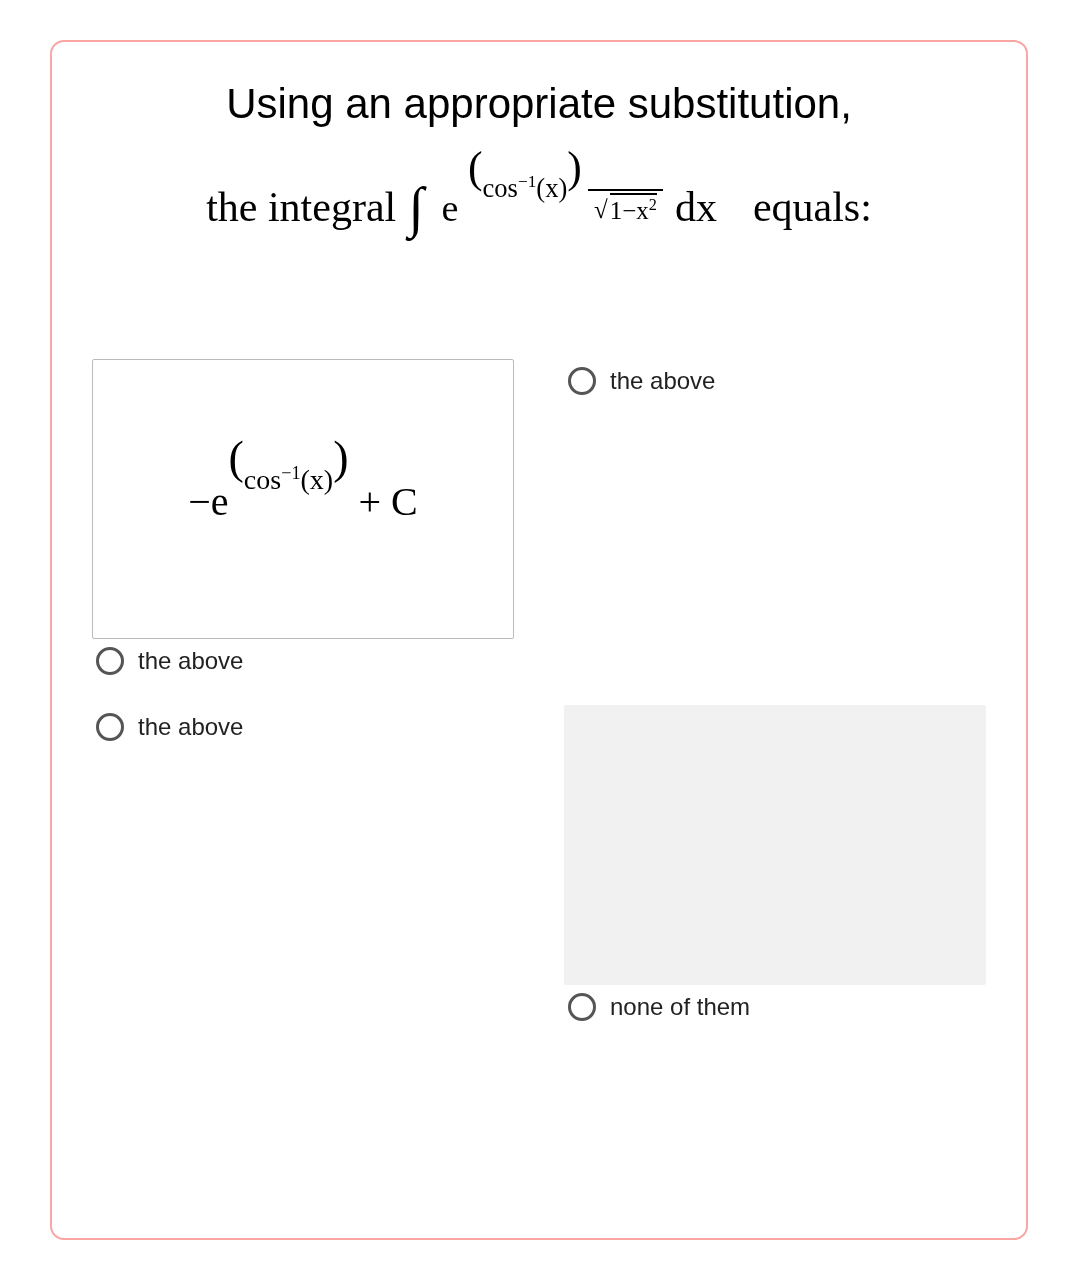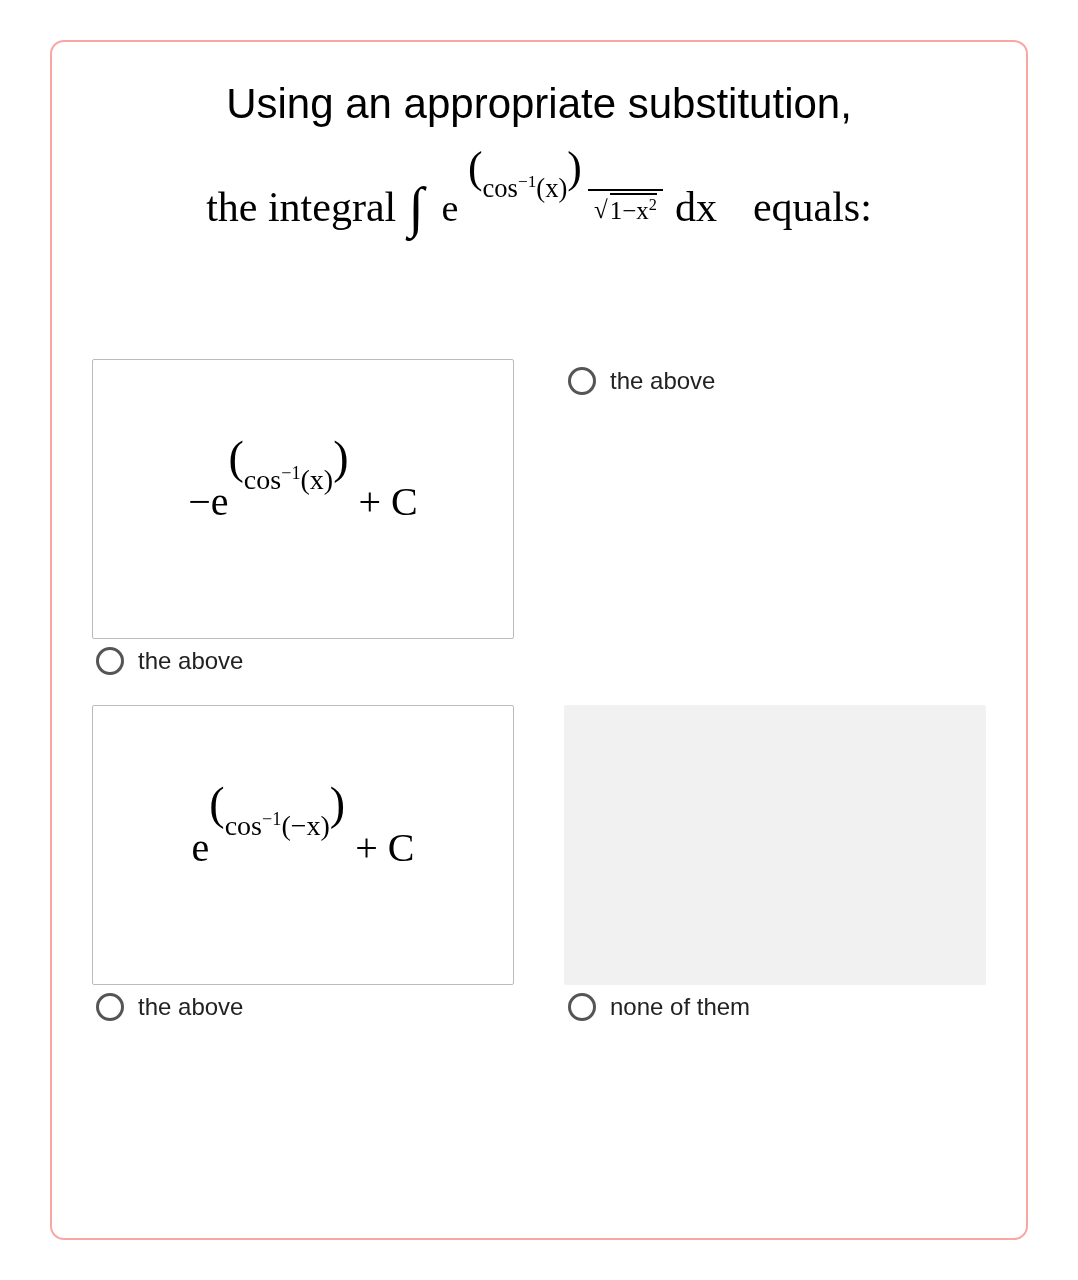--- a/index.html
+++ b/index.html
@@ -133,23 +133,20 @@
     </div>
 
     <div class="option">
       <div class="radio-row">
         <div class="radio"></div>
         <span class="radio-label">the above</span>
       </div>
     </div>
 
     <div class="option">
-      <div class="option-box">
-        <span class="math">e<span class="expo paren-big">(</span><span class="expo">cos<span class="sup">−1</span>(−x)</span><span class="expo paren-big">)</span> + C</span>
-      </div>
       <div class="radio-row">
         <div class="radio"></div>
         <span class="radio-label">the above</span>
       </div>
     </div>
 
     <div class="option">
       <div class="option-box blank"></div>
       <div class="radio-row">
         <div class="radio"></div>

